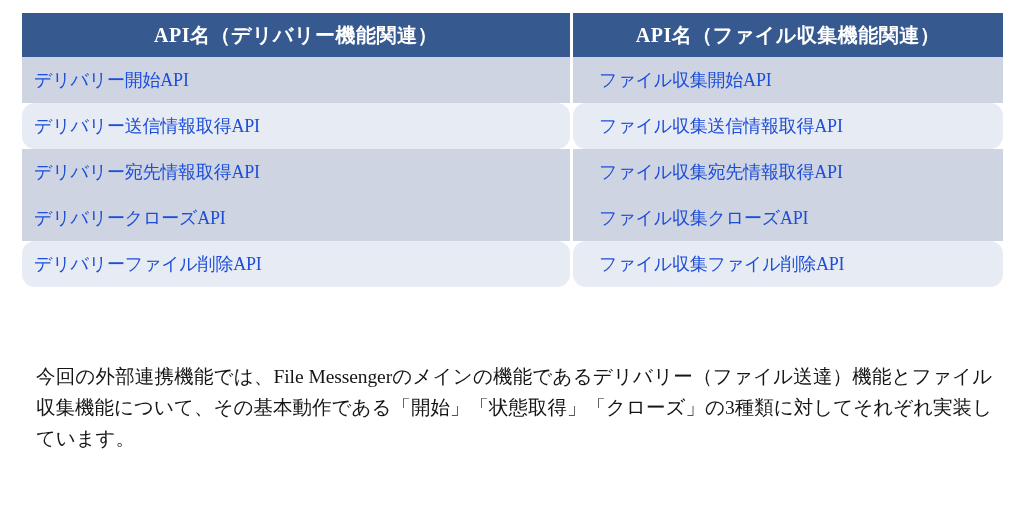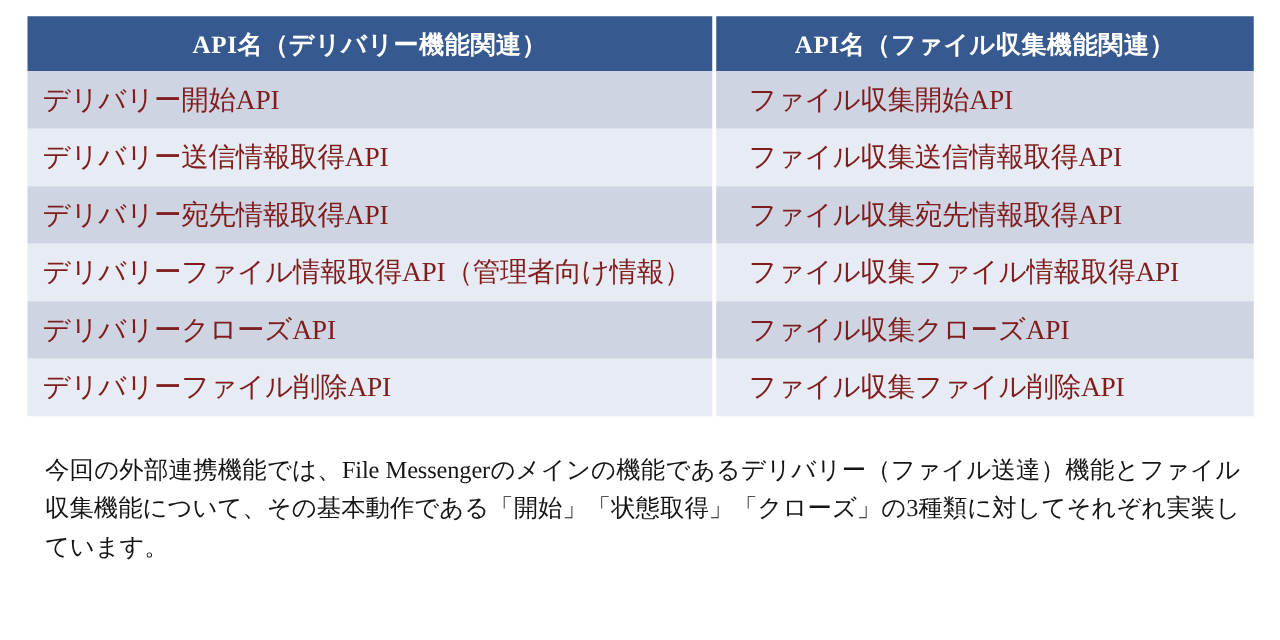--- a/index.html
+++ b/index.html
@@ -47,31 +47,31 @@
     box-sizing: border-box;
     vertical-align: middle;
   }
   .api-table th.gap-cell,
   .api-table td.gap-cell {
     background: #ffffff;
     padding: 0;
   }
 
   .api-table td {
-    font-size: 22px;
+    font-size: 18px;
     height: 46px;
     padding: 0 10px 0 12px;
     box-sizing: border-box;
     vertical-align: middle;
-    color: #7f1d1d;
+    color: #1d4ed8;
     white-space: nowrap;
     letter-spacing: -0.2px;
   }
   .api-table tr.row-odd  td.data-cell { background: #ced4e2; }
-  .api-table tr.row-even td.data-cell { background: #e7ebf3; }
+  .api-table tr.row-even td.data-cell { background: #e7ebf3; border-radius: 13px; }
 
   .api-table td.cell-right { padding-left: 26px; }
 
   
   .body-text {
     position: absolute;
     left: 24px;
     top: 349px;
     width: 980px;
     font-size: 19.5px;
@@ -113,25 +113,20 @@
       <tr class="row-even">
         <td class="data-cell cell-left">デリバリー送信情報取得API</td>
         <td class="gap-cell"></td>
         <td class="data-cell cell-right">ファイル収集送信情報取得API</td>
       </tr>
       <tr class="row-odd">
         <td class="data-cell cell-left">デリバリー宛先情報取得API</td>
         <td class="gap-cell"></td>
         <td class="data-cell cell-right">ファイル収集宛先情報取得API</td>
       </tr>
-      <tr class="row-even">
-        <td class="data-cell cell-left">デリバリーファイル情報取得API（管理者向け情報）</td>
-        <td class="gap-cell"></td>
-        <td class="data-cell cell-right">ファイル収集ファイル情報取得API</td>
-      </tr>
       <tr class="row-odd">
         <td class="data-cell cell-left">デリバリークローズAPI</td>
         <td class="gap-cell"></td>
         <td class="data-cell cell-right">ファイル収集クローズAPI</td>
       </tr>
       <tr class="row-even">
         <td class="data-cell cell-left">デリバリーファイル削除API</td>
         <td class="gap-cell"></td>
         <td class="data-cell cell-right">ファイル収集ファイル削除API</td>
       </tr>

